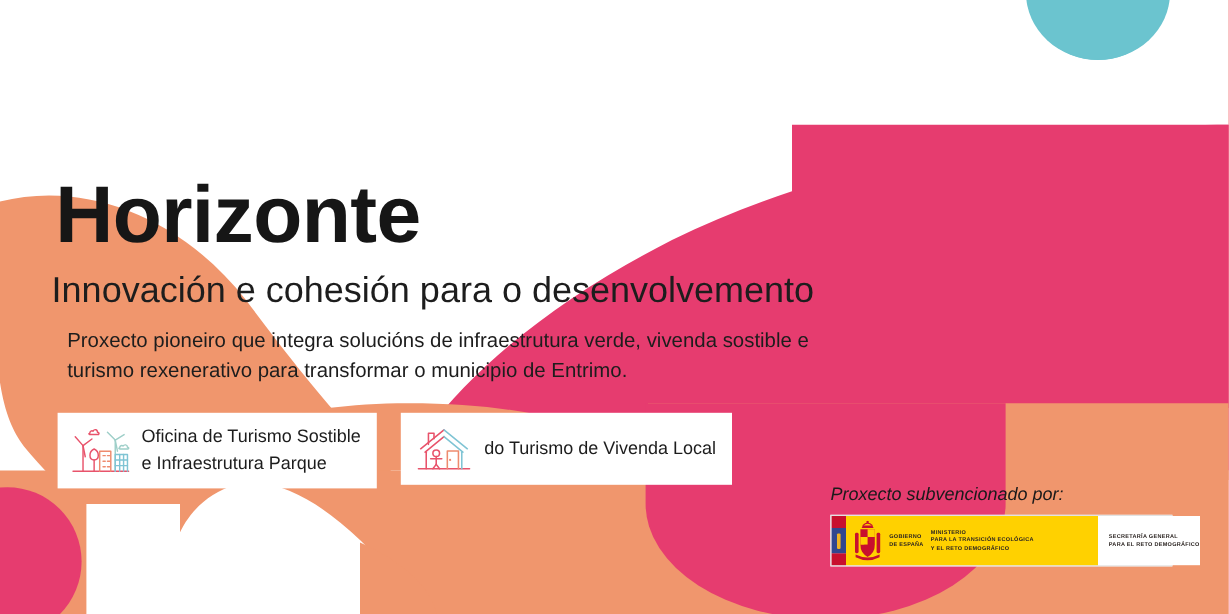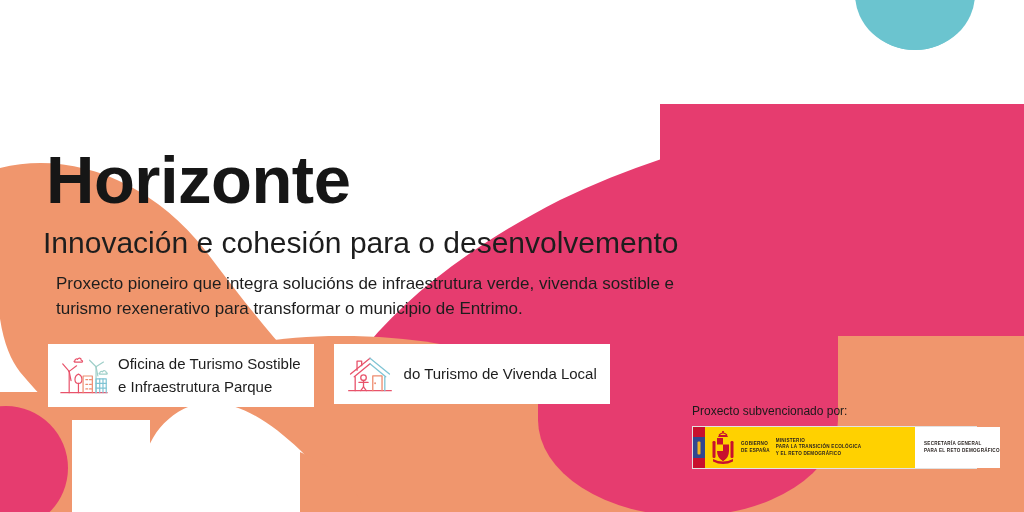--- a/index.html
+++ b/index.html
@@ -102,24 +102,25 @@
   }
   .badge-text span { display: block; }
 
   
   #funding {
     position: absolute;
     left: 692px;
     top: 404px;
   }
   #funding-label {
-    font-size: 12px;
+    font-size: 15px;
     color: #1a1a1a;
     margin-bottom: 8px;
     white-space: nowrap;
+    font-style: italic;
   }
   #gov-logo {
     display: flex;
     align-items: stretch;
     height: 43px;
     width: 285px;
     background: #ffffff;
     border: 1px solid #e2e2e2;
     box-sizing: border-box;
   }

